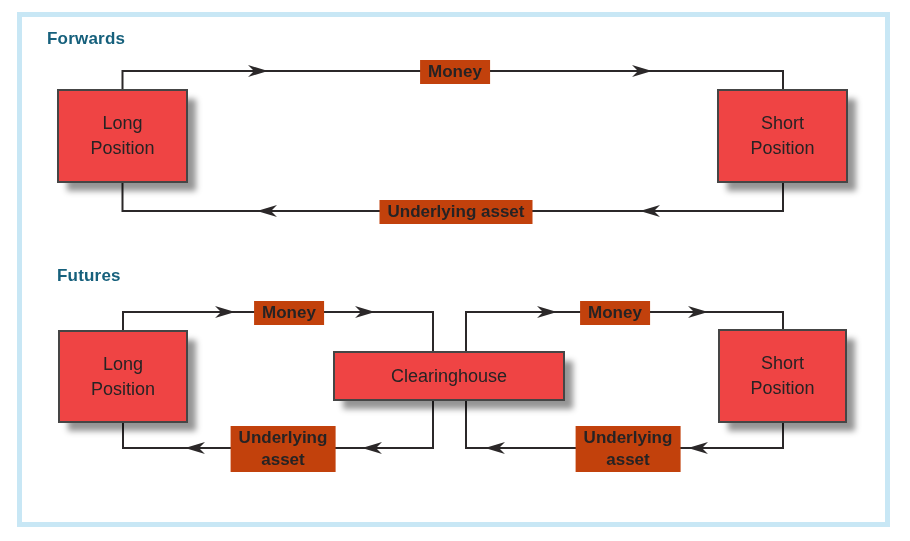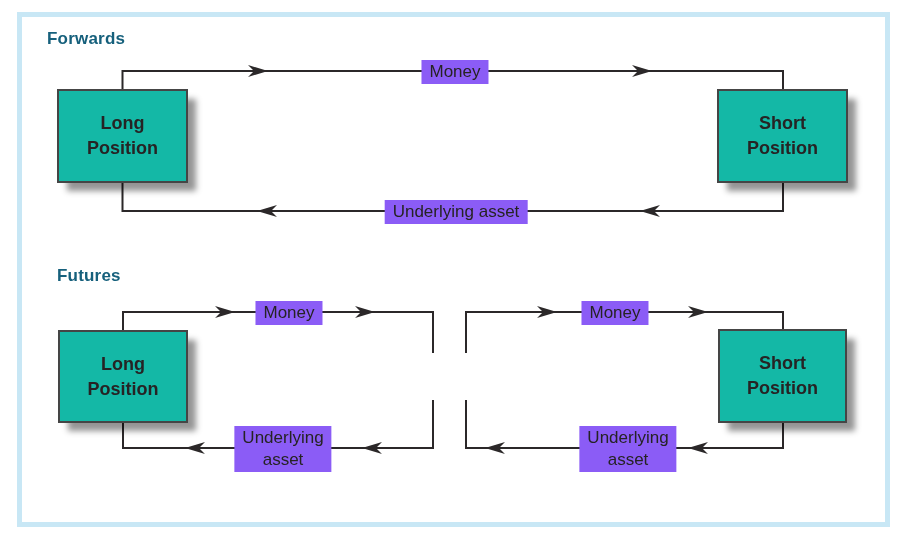--- a/index.html
+++ b/index.html
@@ -21,36 +21,36 @@
   .arrowhead { fill:#2b2829; stroke:none; }
 
   .sec-title {
     position:absolute; font-size:17px; font-weight:bold; color:#16607c;
     letter-spacing:0.2px; white-space:nowrap;
   }
   .sec-title.forwards { left:47px; top:29px; }
   .sec-title.futures  { left:57px; top:266px; }
 
   .node {
-    position:absolute; background:#14b8a6; border:2px solid #454545;
+    position:absolute; background:#ef4444; border:2px solid #454545;
     box-shadow:9px 9px 6px -1px rgba(0,0,0,0.42);
     display:flex; align-items:center; justify-content:center;
-    text-align:center; font-size:18px; line-height:25px; font-weight:700;
+    text-align:center; font-size:18px; line-height:25px; font-weight:400;
     color:#262324; white-space:pre-line;
   }
   .node.fwd-long  { left:57px;  top:89px;  width:131px; height:94px; }
   .node.fwd-short { left:717px; top:89px;  width:131px; height:94px; }
   .node.fut-long  { left:58px;  top:330px; width:130px; height:93px; }
   .node.fut-short { left:718px; top:329px; width:129px; height:94px; }
   .node.clearing  { left:333px; top:351px; width:232px; height:50px; }
 
   .flow-label {
     position:absolute; transform:translate(-50%,-50%);
-    background:#8b5cf6; padding:1px 8px;
-    font-size:17px; line-height:22px; font-weight:400; color:#262324;
+    background:#c2410c; padding:1px 8px;
+    font-size:17px; line-height:22px; font-weight:700; color:#262324;
     text-align:center; white-space:pre-line;
   }
   .lbl-money-fwd      { left:455px; top:72px;  }
   .lbl-asset-fwd      { left:456px; top:212px; }
   .lbl-money-fut-left { left:289px; top:313px; }
   .lbl-money-fut-right{ left:615px; top:313px; }
   .lbl-asset-fut-left { left:283px; top:449px; }
   .lbl-asset-fut-right{ left:628px; top:449px; }
 </style>
 </head>
@@ -90,20 +90,21 @@
   <div class="sec-title forwards">Forwards</div>
   <div class="sec-title futures">Futures</div>
 
   <div class="node fwd-long">Long
 Position</div>
   <div class="node fwd-short">Short
 Position</div>
 
   <div class="node fut-long">Long
 Position</div>
+  <div class="node clearing">Clearinghouse</div>
   <div class="node fut-short">Short
 Position</div>
 
   <div class="flow-label lbl-money-fwd">Money</div>
   <div class="flow-label lbl-asset-fwd">Underlying asset</div>
 
   <div class="flow-label lbl-money-fut-left">Money</div>
   <div class="flow-label lbl-money-fut-right">Money</div>
   <div class="flow-label lbl-asset-fut-left">Underlying
 asset</div>

